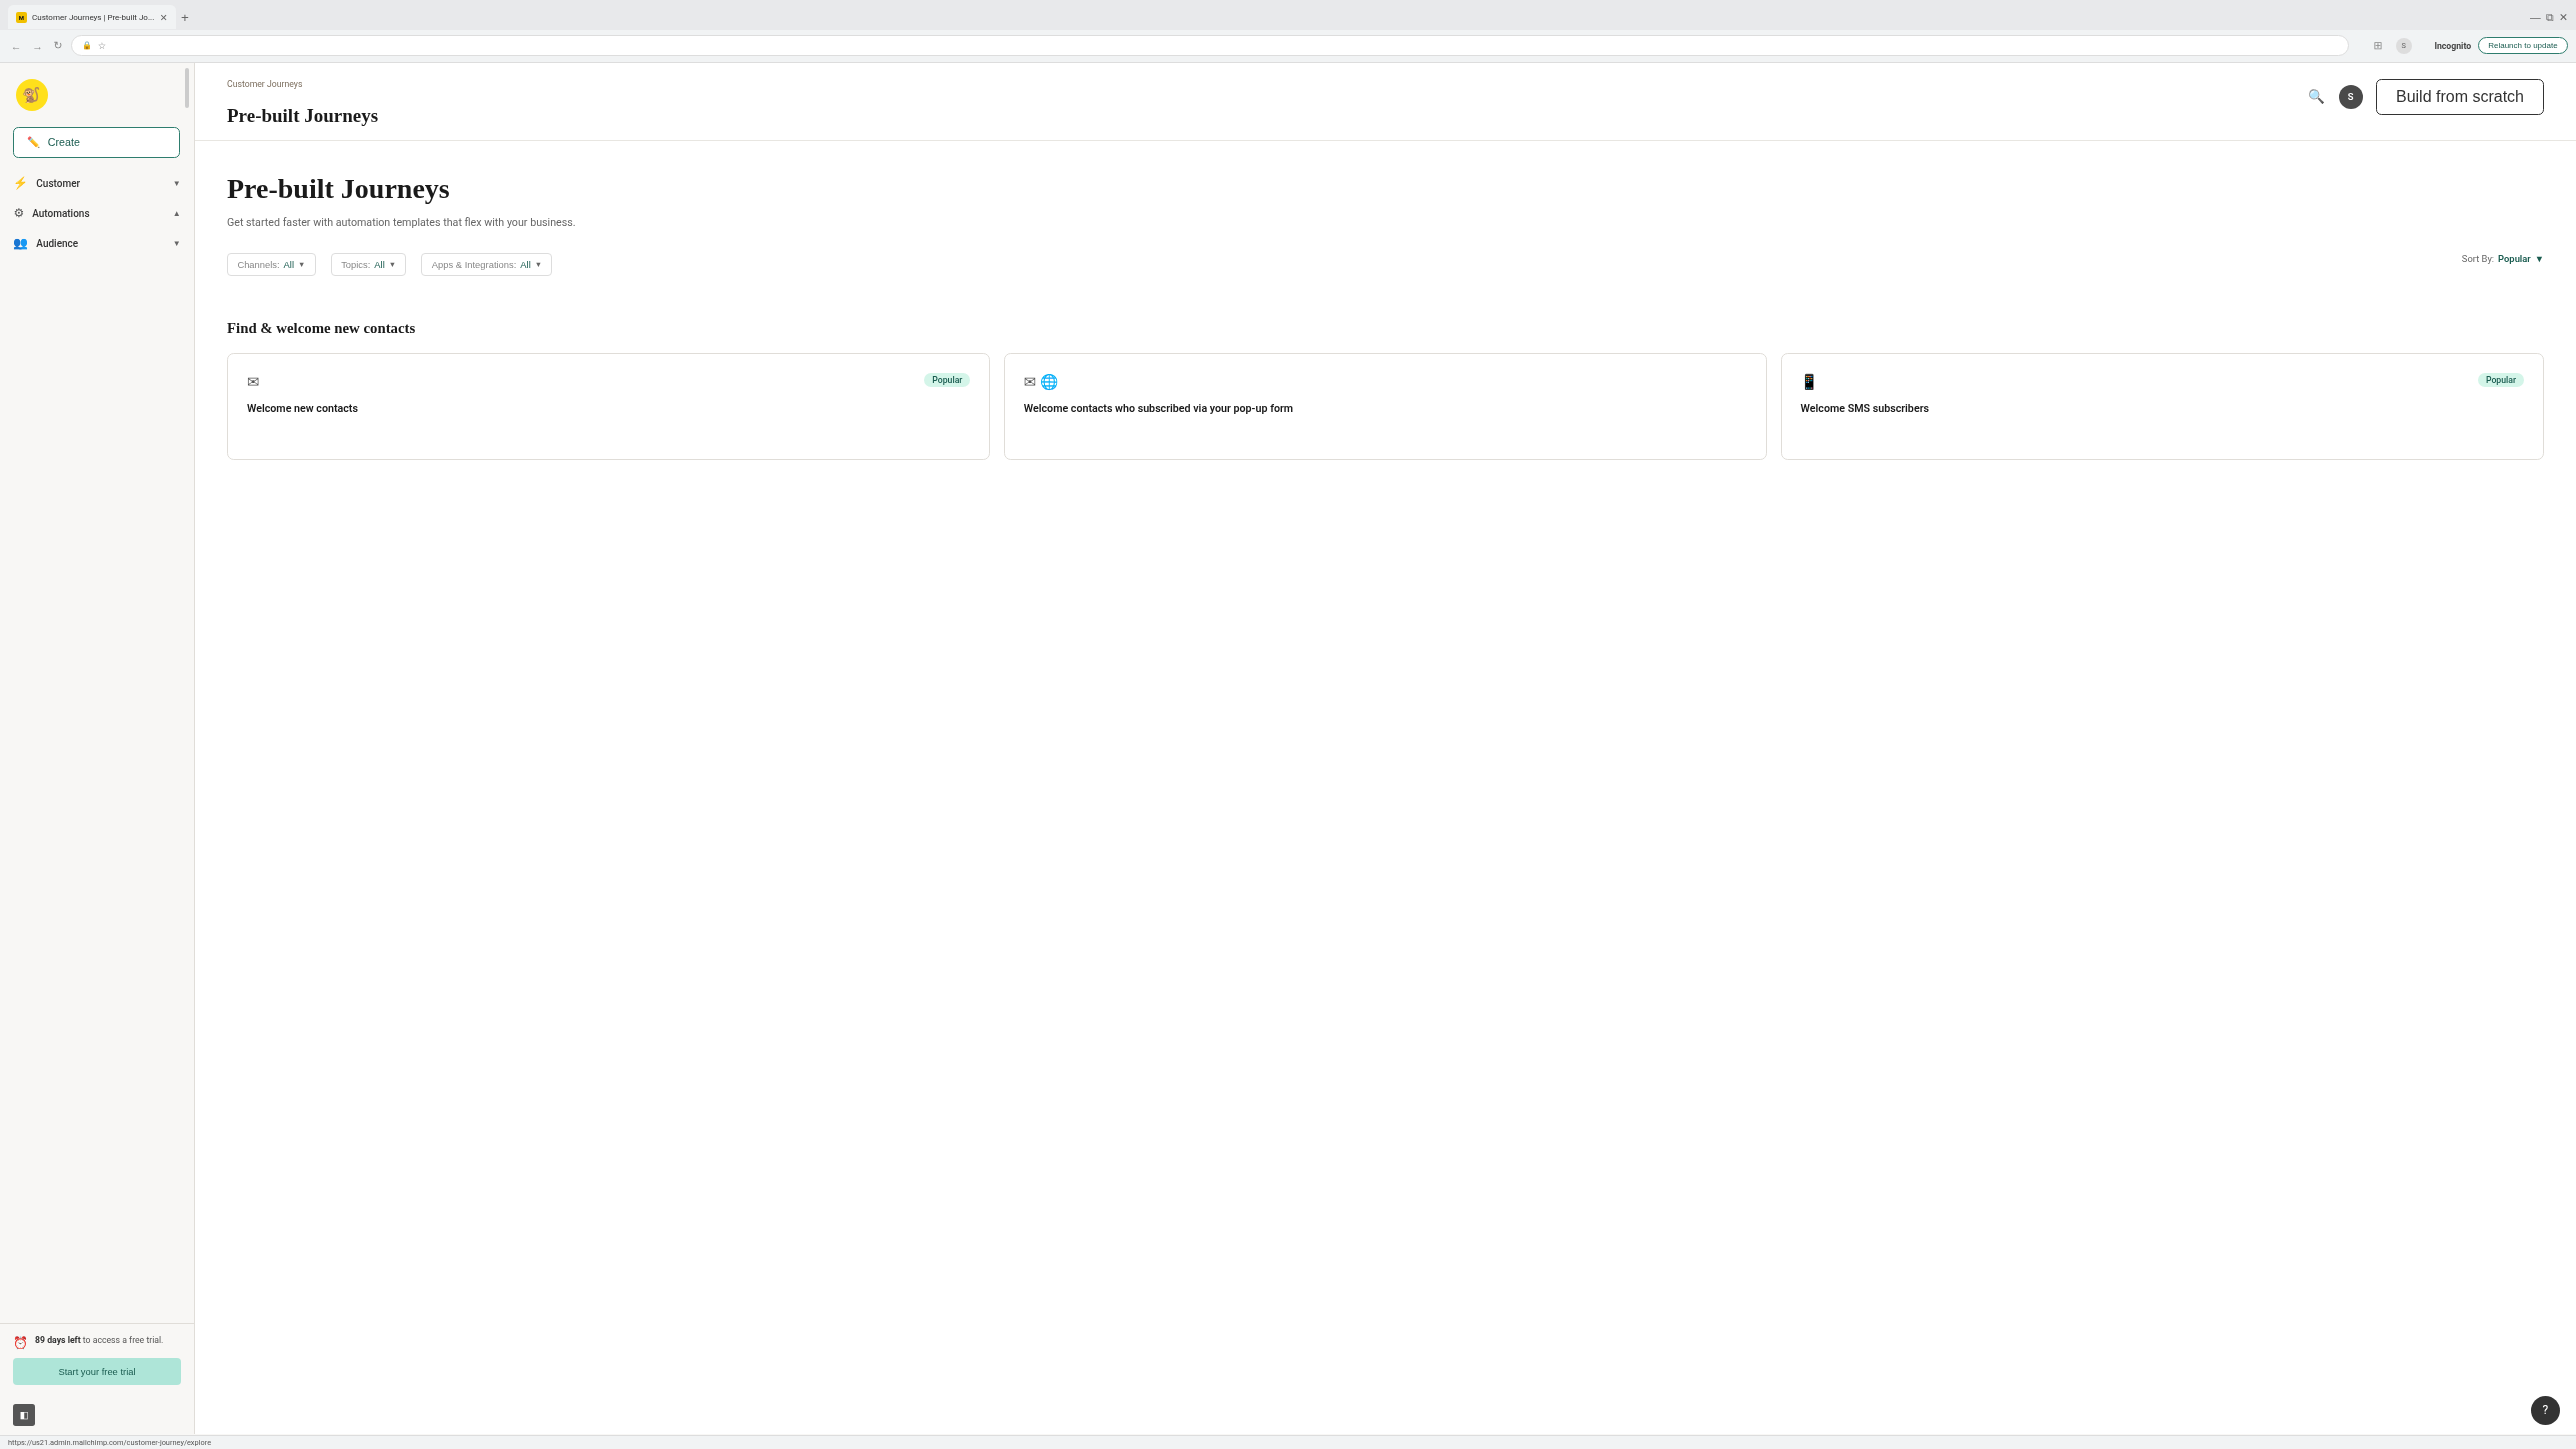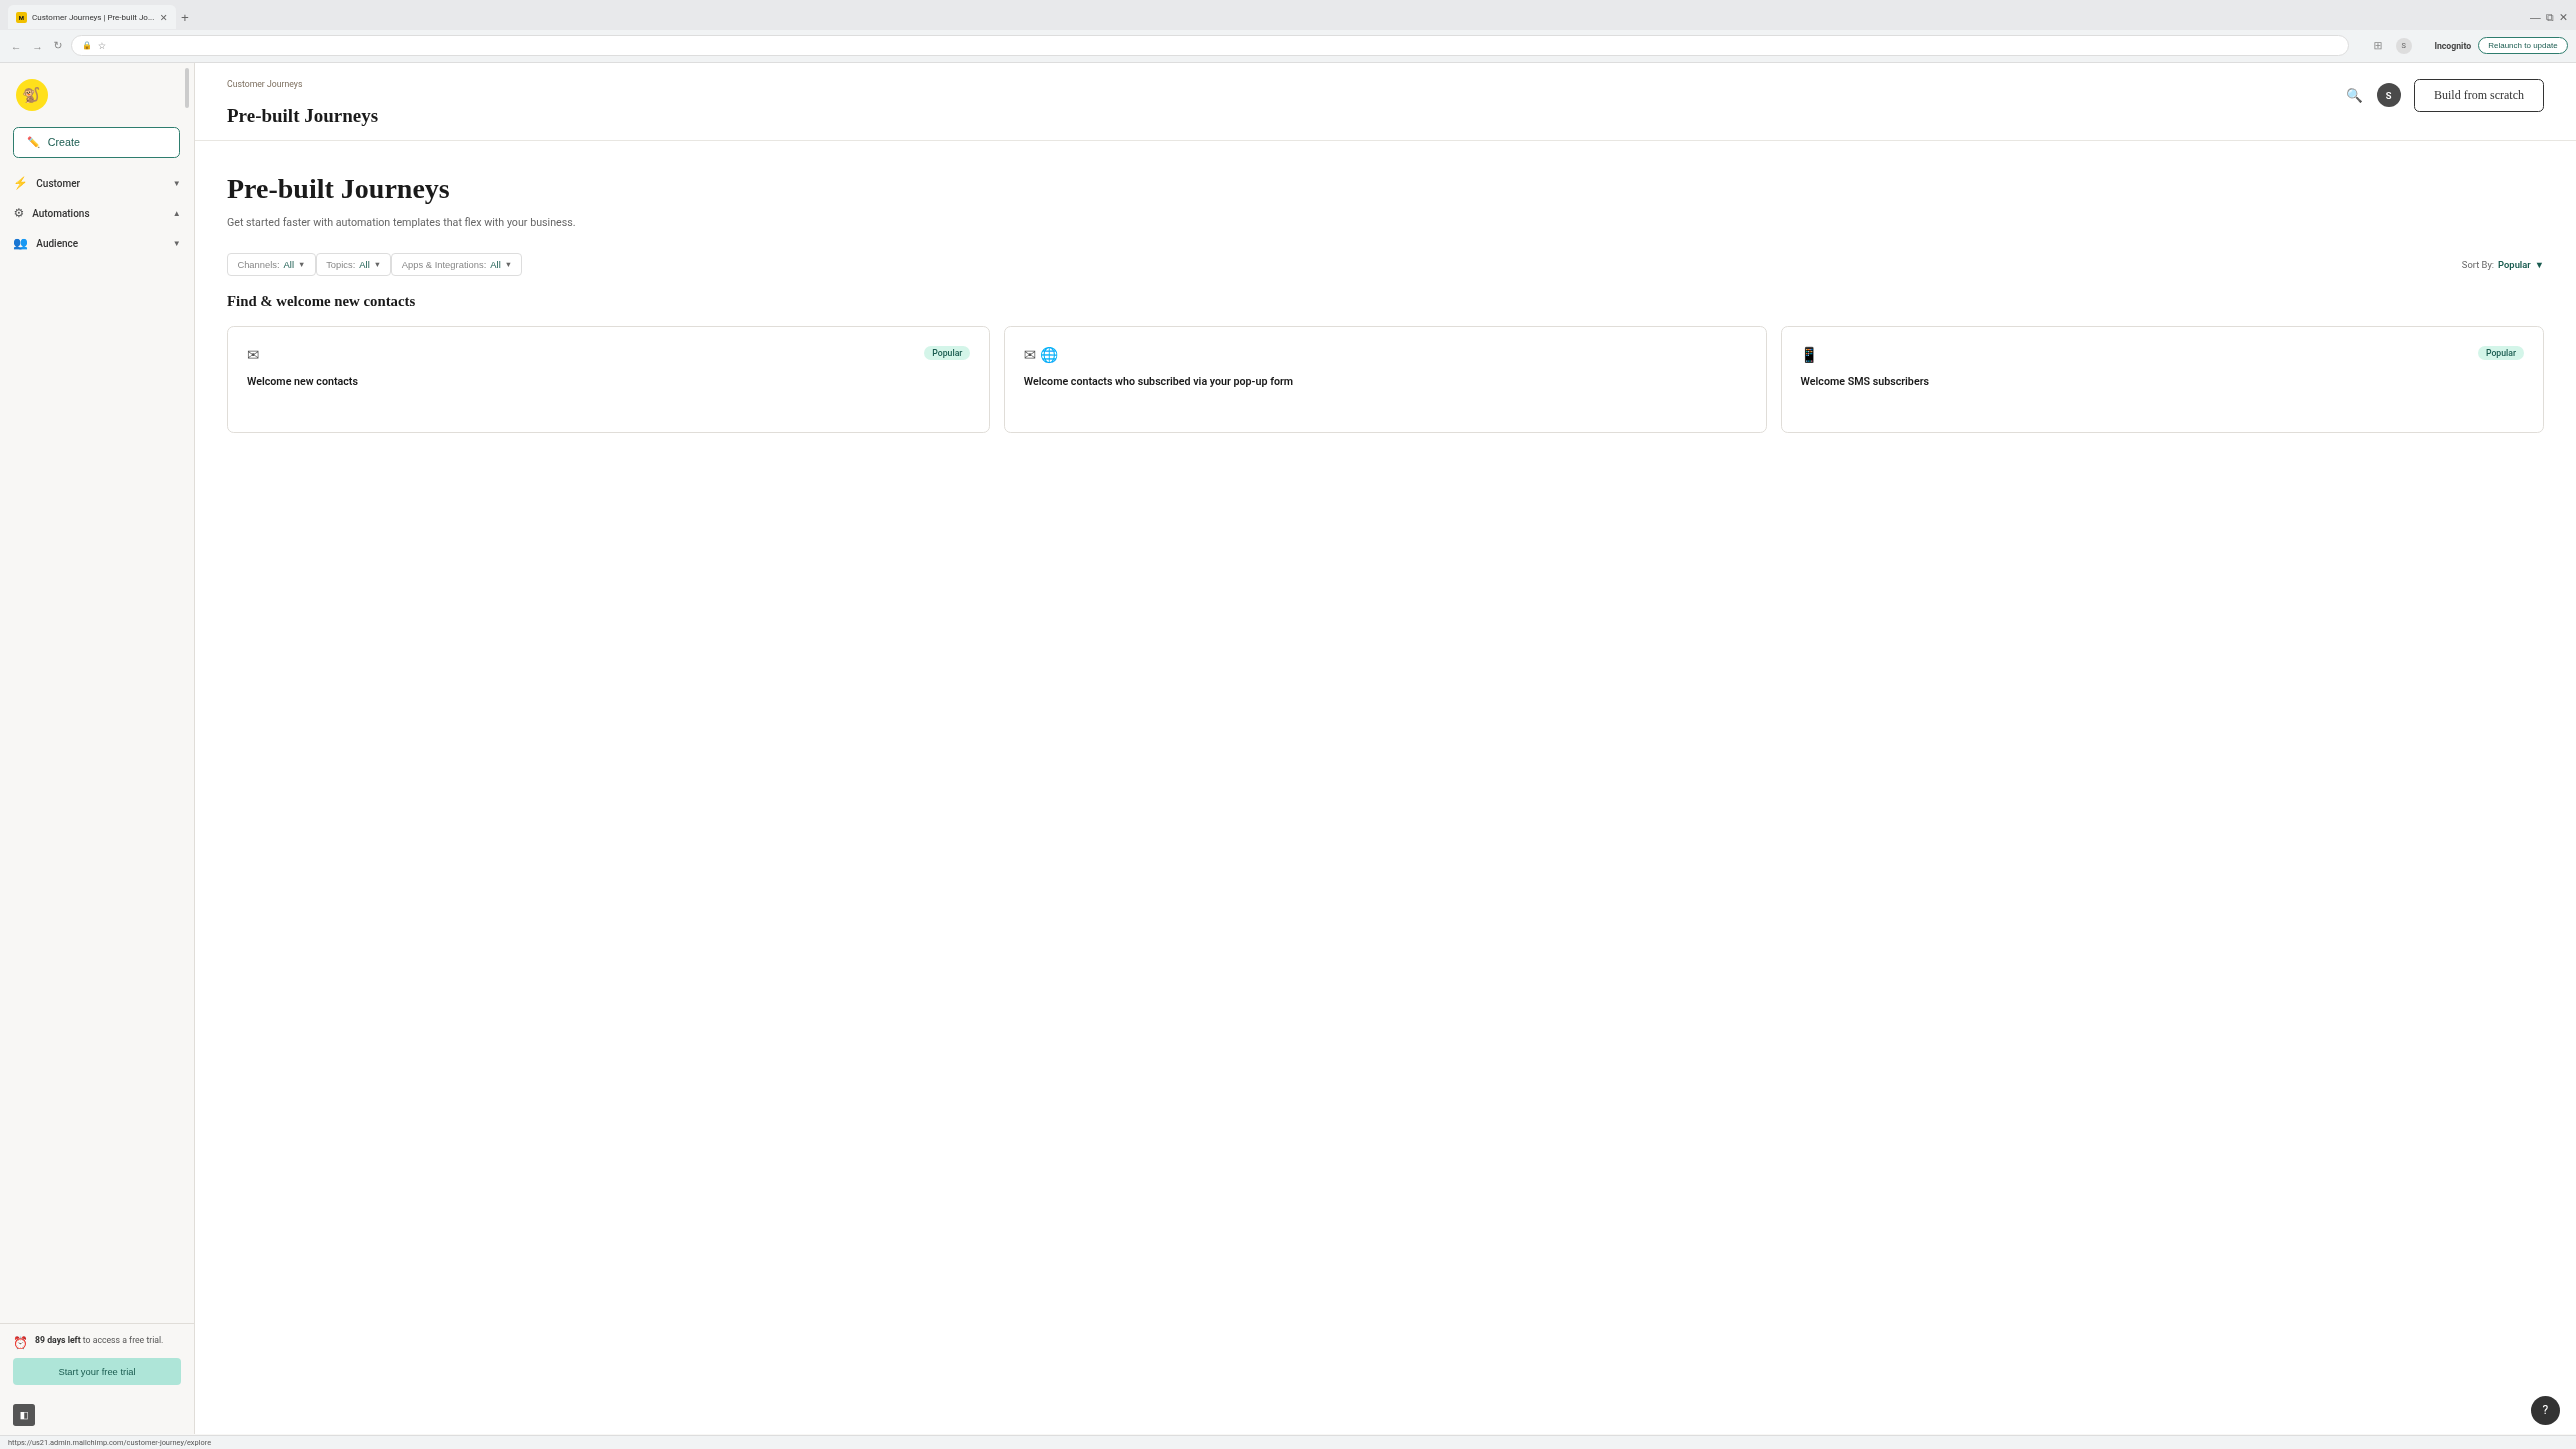--- a/index.html
+++ b/index.html
@@ -244,49 +244,48 @@
       font-size: 19px;
       font-weight: 700;
       color: #1a1a1a;
       font-family: Georgia, serif;
     }
     .build-scratch-btn {
       background: white;
       border: 1.3px solid #333;
       border-radius: 5.4px;
       padding: 8px 19px;
-      font-size: 12px;
+      font-size: 16px;
       color: #333;
       cursor: pointer;
       font-weight: 500;
       white-space: nowrap;
-      font-family: Liberation Serif, serif;
     }
 
     .content-body {
       padding: 32px 32px 21.5px;
     }
     .page-heading {
       font-size: 28px;
       font-weight: 800;
       color: #1a1a1a;
       font-family: Georgia, serif;
       margin-bottom: 10.7px;
     }
     .page-desc {
       font-size: 10.7px;
       color: #666;
       margin-bottom: 24px;
     }
 
     .filters-row {
       display: flex;
-      align-items: center;
-      gap: 0;
-      margin-bottom: 17px;
+      align-items: flex-start;
+      gap: 15px;
+      margin-bottom: 44px;
       flex-wrap: wrap;
     }
     .filter-btn {
       background: white;
       border: 0.7px solid #ddd;
       border-radius: 4px;
       padding: 5.4px 9.4px;
       font-size: 9.4px;
       color: #333;
       cursor: pointer;

